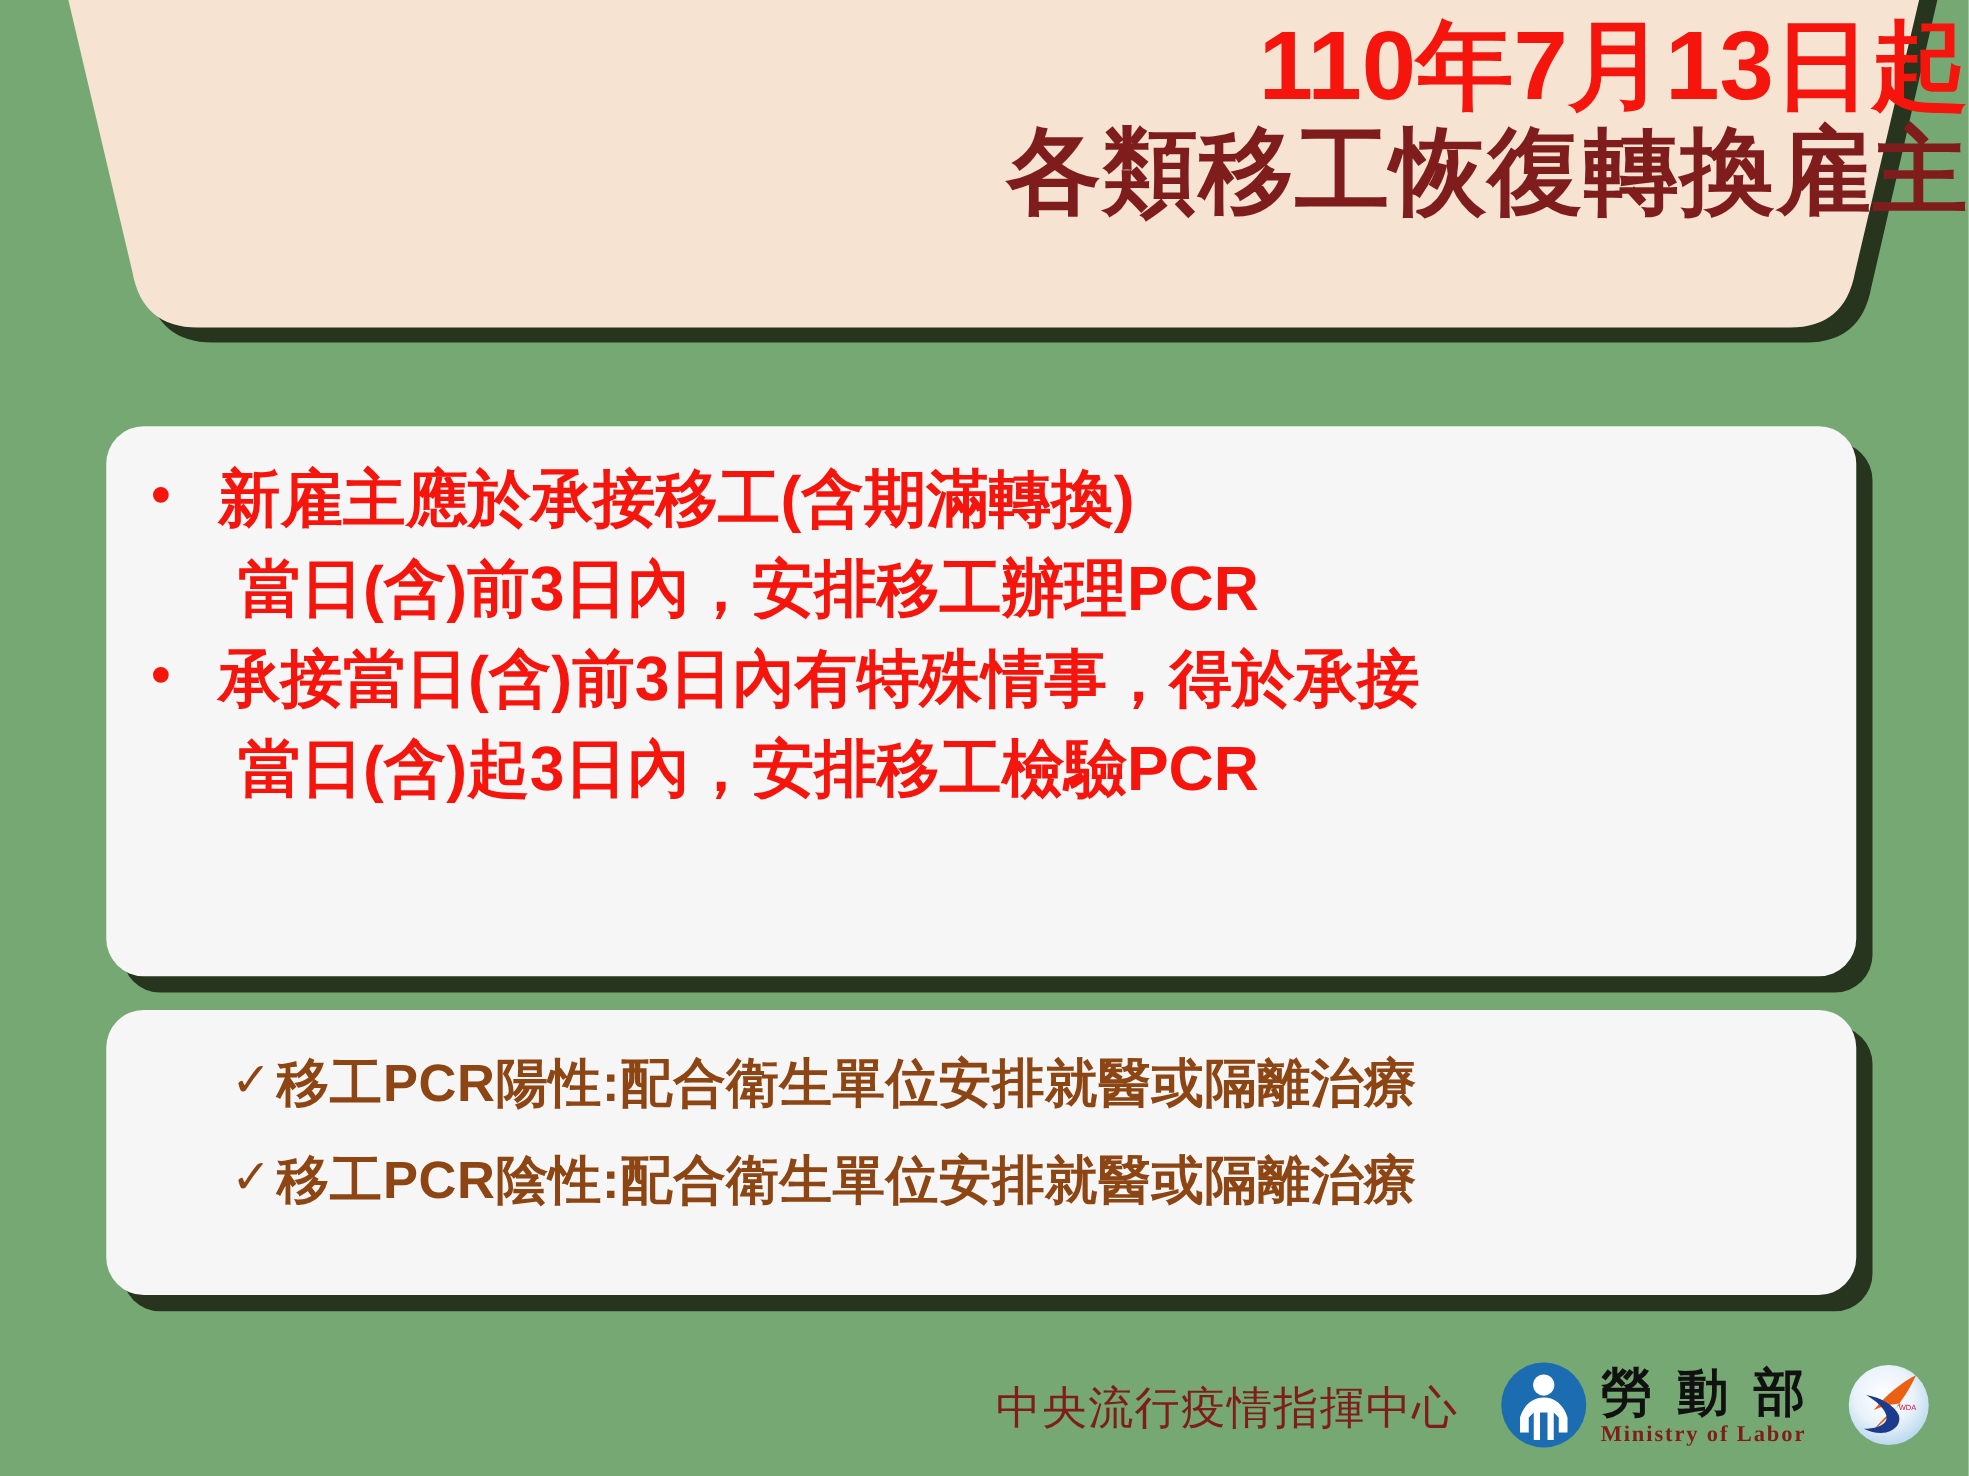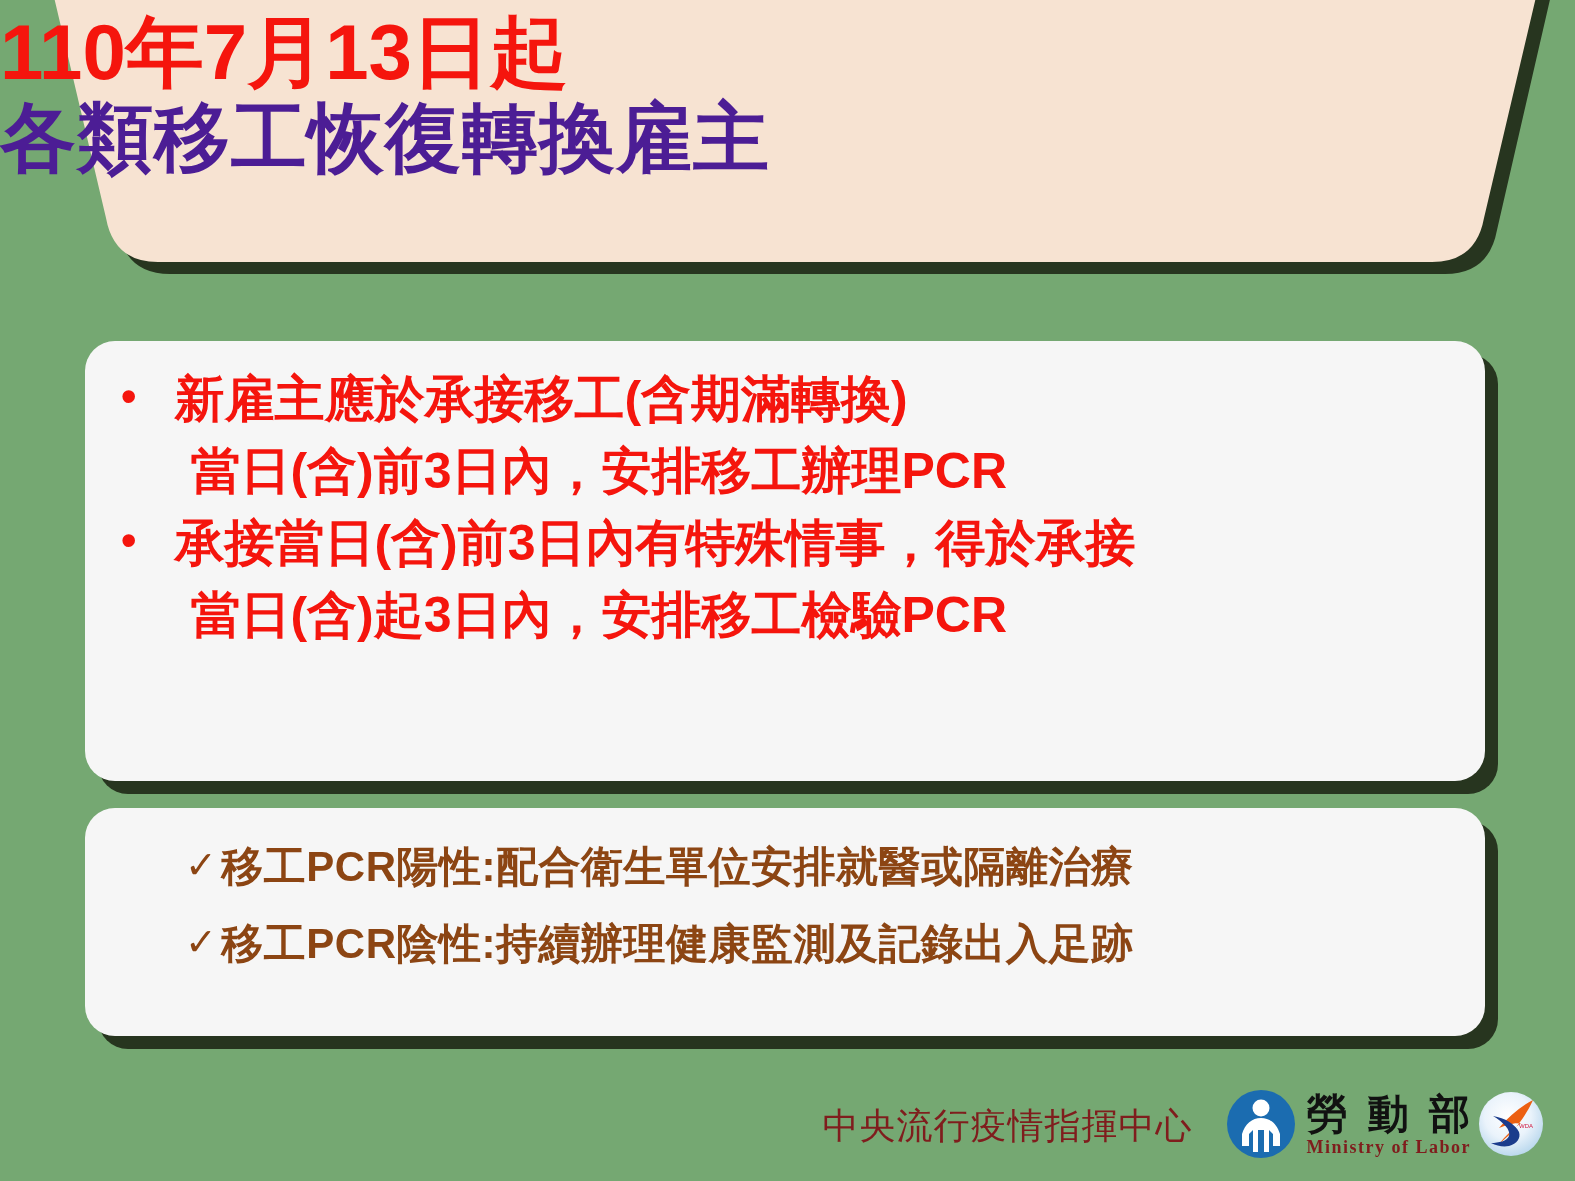--- a/index.html
+++ b/index.html
@@ -43,34 +43,34 @@
     left: 0;
     top: 0;
     width: 1575px;
     height: 290px;
   }
   #header-text {
     position: absolute;
     left: 0;
     top: 14px;
     width: 1575px;
-    text-align: left;
+    text-align: right;
     z-index: 5;
   }
   #title-line1 {
     font-size: 78px;
     font-weight: bold;
     color: #f5150d;
     line-height: 1.08;
     letter-spacing: 0px;
   }
   #title-line2 {
     font-size: 76px;
     font-weight: bold;
-    color: #4c1d95;
+    color: #7f1d1d;
     line-height: 1.16;
     letter-spacing: 1px;
   }
 
   
   .card {
     position: absolute;
     background: #f6f6f6;
     border-radius: 30px;
     box-shadow: 13px 13px 0 0 #27351f;
@@ -164,20 +164,21 @@
     letter-spacing: 1px;
     margin-right: 32px;
     white-space: nowrap;
     font-family: Liberation Serif, serif;
   }
   .logo-block {
     display: flex;
     align-items: center;
   }
   #mol-logo {
+    margin-right: 26px;
   }
   .logo-mark {
     flex: 0 0 auto;
     margin-right: 10px;
   }
   .logo-words {
     display: flex;
     flex-direction: column;
     justify-content: center;
   }
@@ -258,21 +259,21 @@
   <div id="card-notes" class="card">
     <div id="notes-list">
 
       <div class="note-item">
         <span class="note-check">✓</span>
         <span>移工PCR陽性:配合衛生單位安排就醫或隔離治療</span>
       </div>
 
       <div class="note-item">
         <span class="note-check">✓</span>
-        <span>移工PCR陰性:持續辦理健康監測及記錄出入足跡</span>
+        <span>移工PCR陰性:配合衛生單位安排就醫或隔離治療</span>
       </div>
 
     </div>
   </div>
 
   <div id="footer">
 
     <div id="cecc-label">中央流行疫情指揮中心</div>
 
     <div class="logo-block" id="mol-logo">

